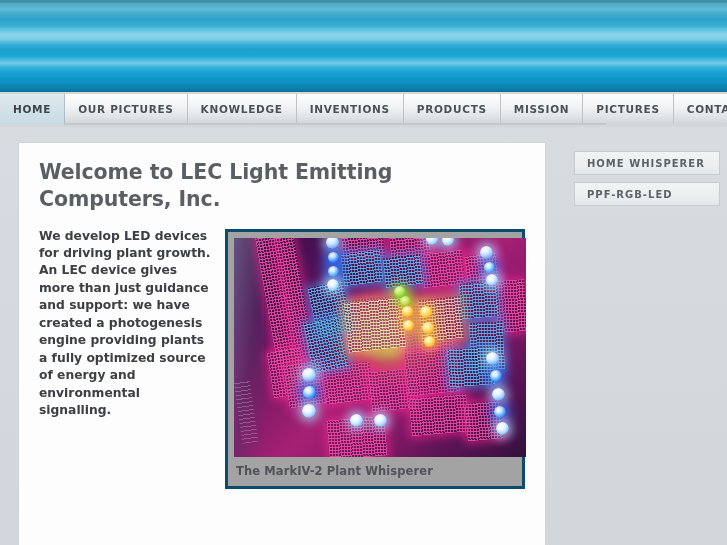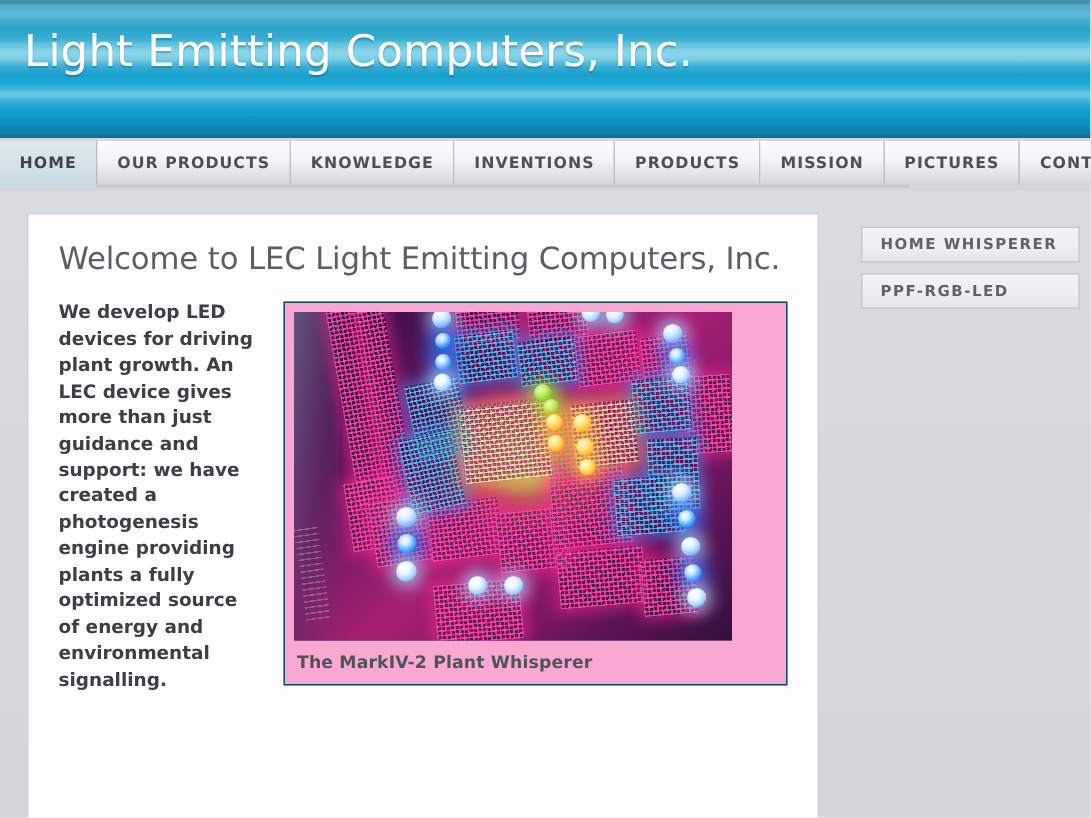--- a/index.html
+++ b/index.html
@@ -157,36 +157,36 @@
     top: 15px;
     width: 528px;
     min-height: 420px;
     background: #fdfdfe;
     border: 1px solid #d0d4d7;
     padding: 16px 20px 20px 20px;
   }
 
   #page-title {
     font-size: 20.5px;
-    font-weight: normal;
+    font-weight: bold;
     color: #5a5f64;
     line-height: 1.33;
     margin-bottom: 14px;
     letter-spacing: -0.1px;
   }
 
   #content-flow { position: relative; }
 
   
   #figure-plant-whisperer {
     float: right;
-    width: 336px;
+    width: 300px;
     margin: 1px 0 10px 14px;
-    background: #f9a8d4;
-    border: 1px solid #0c4a6e;
+    background: #a3a3a3;
+    border: 3px solid #0c4a6e;
     padding: 6px 6px 0 6px;
   }
 
   #photo-frame {
     width: 292px;
     height: 219px;
     position: relative;
     overflow: hidden;
     background: #1a0a2e;
   }
@@ -318,29 +318,28 @@
     position: absolute;
     inset: 0;
     background: radial-gradient(ellipse 170% 150% at 50% 45%, rgba(0,0,0,0) 42%, rgba(15,0,30,0.45) 100%);
     pointer-events: none;
   }
 </style>
 </head>
 <body>
 
 <div id="site-header">
-  <div id="site-title">Light Emitting Computers, Inc.</div>
 </div>
 
 <nav id="main-nav">
   <div class="nav-item active">
     <span>HOME</span>
   </div>
   <div class="nav-item">
-    <span>OUR PRODUCTS</span>
+    <span>OUR PICTURES</span>
   </div>
   <div class="nav-item">
     <span>KNOWLEDGE</span>
   </div>
   <div class="nav-item">
     <span>INVENTIONS</span>
   </div>
   <div class="nav-item">
     <span>PRODUCTS</span>
   </div>

